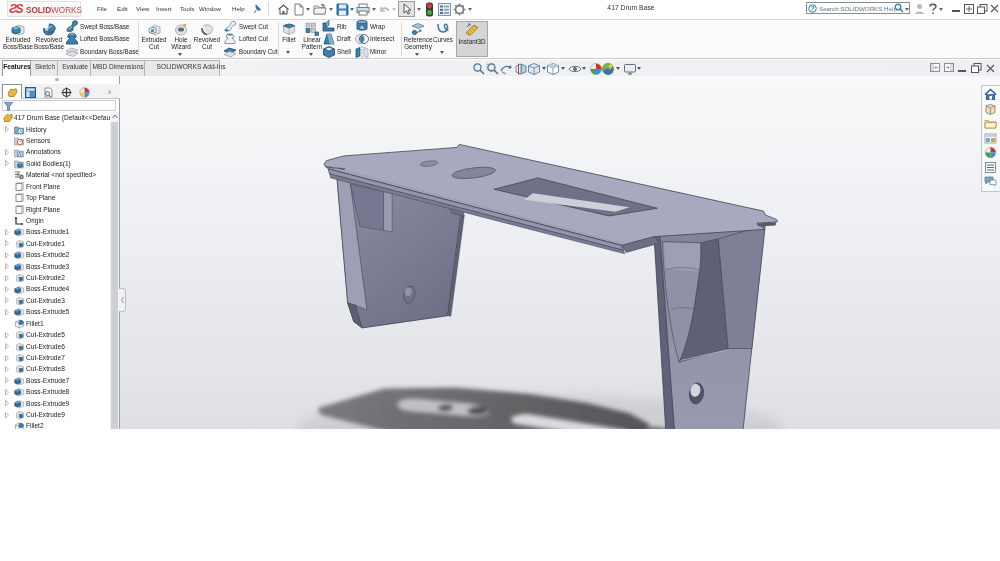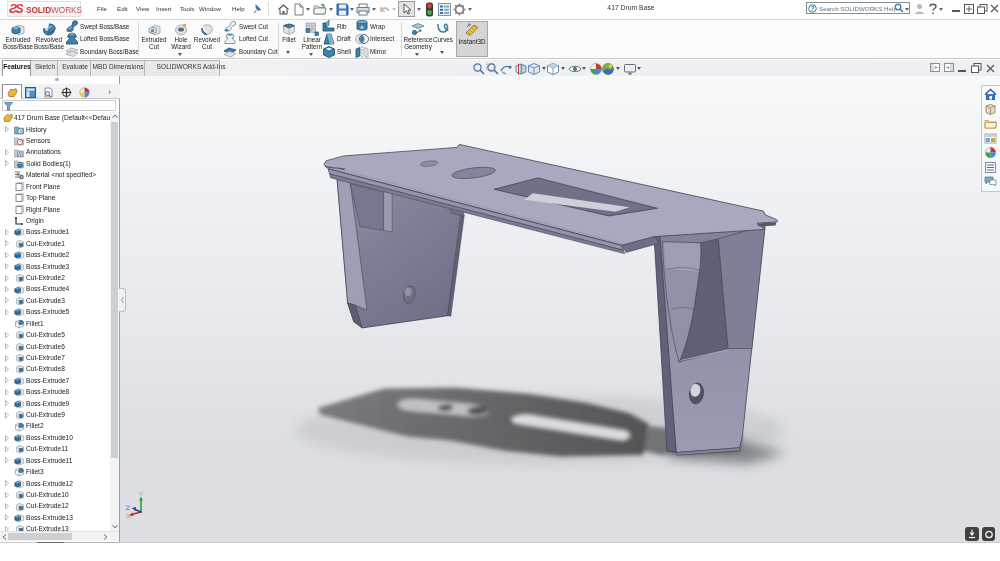--- a/index.html
+++ b/index.html
@@ -1,17 +1,17 @@
 <!DOCTYPE html>
 <html><head><meta charset="utf-8">
 <style>
 *{margin:0;padding:0;box-sizing:border-box;}
 html,body{width:1000px;height:561px;overflow:hidden;font-family:"Liberation Sans",sans-serif;background:#fff;}
 .abs{position:absolute;}
-#app{position:relative;width:1000px;height:543px;background:#fff;overflow:hidden;}
+#app{position:relative;width:1000px;height:429px;background:#fff;overflow:hidden;}
 .tx{position:absolute;font-size:10px;white-space:nowrap;transform-origin:0 0;color:#333;}
 .rc{position:absolute;font-size:10px;line-height:10.5px;text-align:center;white-space:nowrap;transform-origin:50% 0;color:#222;}
 </style></head><body>
 <div id="app">
 <div class="abs" style="left:0;top:0;width:1000px;height:19px;background:#fff;"></div>
     <div class="abs" style="left:7px;top:1px;width:74px;height:16px;background:linear-gradient(180deg,#ffffff,#f1efef);border:1px solid #e5e0e0;"></div>
     <div class="abs" style="left:9px;top:2px;width:18px;height:14px;font-size:12px;font-weight:bold;font-style:italic;color:#d6373d;letter-spacing:-1.5px;">ƧS</div>
     <div class="tx" style="left:26.0px;top:5.5px;transform:scale(0.82);color:#c4353a;font-weight:bold;">SOLID<span style="font-weight:normal;color:#d04d52;">WORKS</span></div>
     <div class="tx" style="left:97.0px;top:5.0px;transform:scale(0.62);color:#333;">File</div>
     <div class="tx" style="left:117.0px;top:5.0px;transform:scale(0.62);color:#333;">Edit</div>

